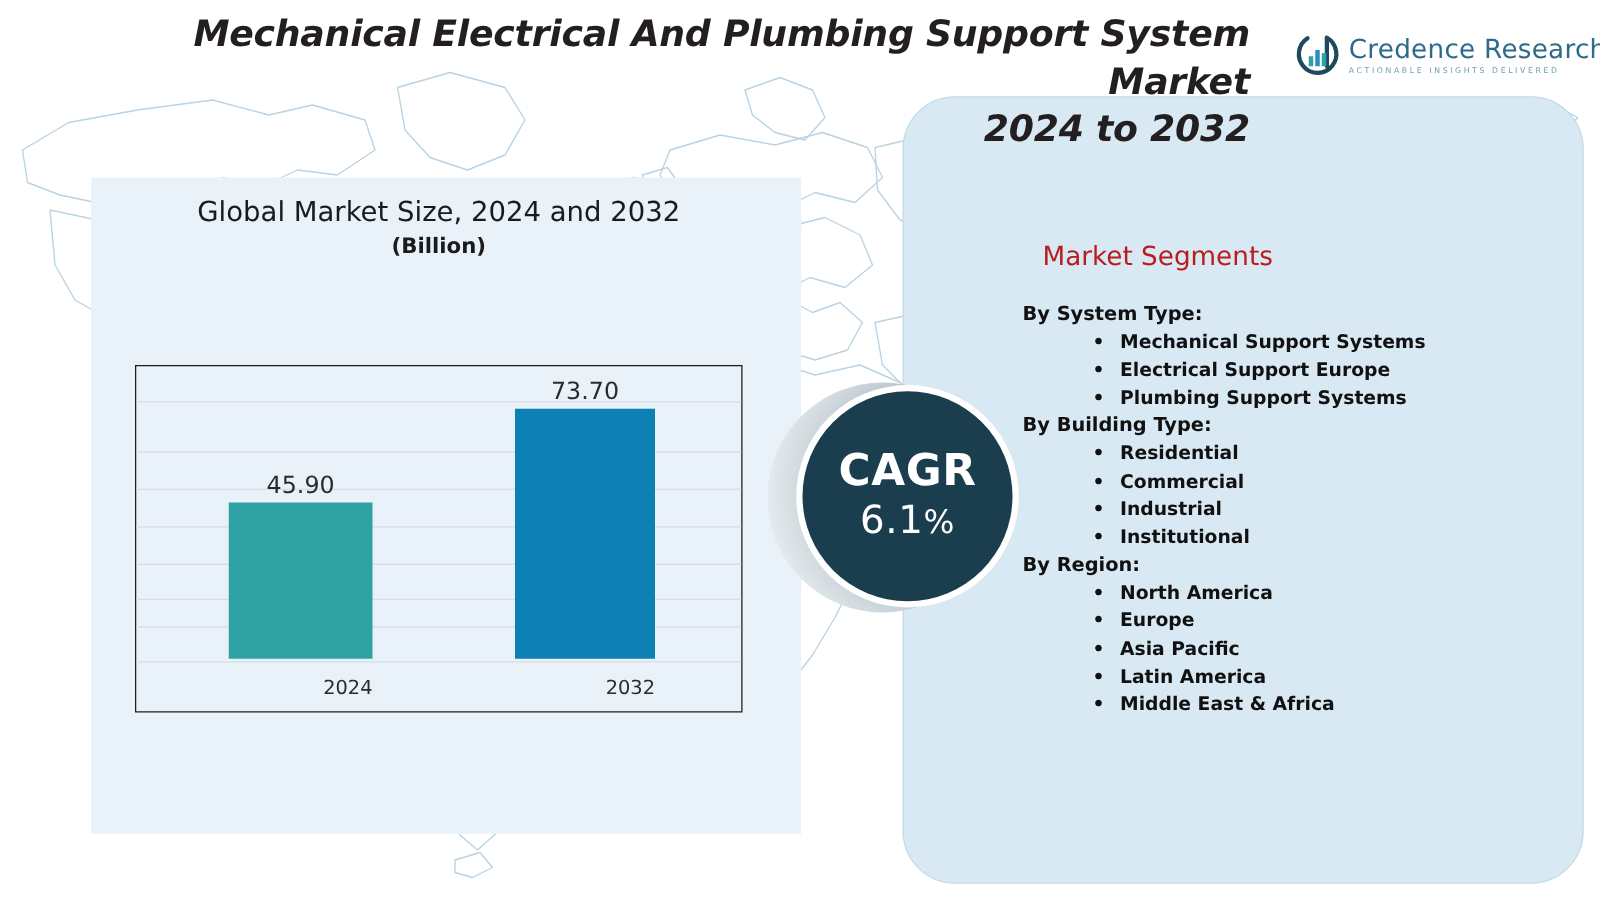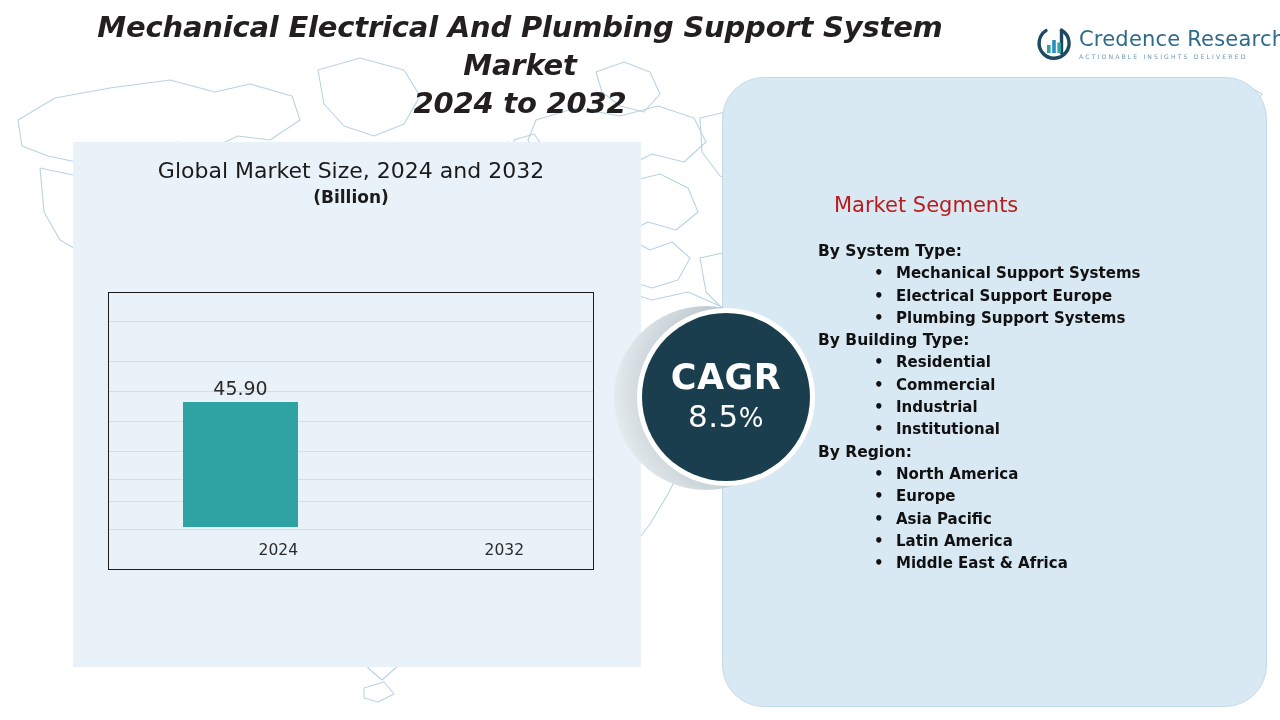--- a/index.html
+++ b/index.html
@@ -43,21 +43,21 @@
     border-radius: 42px;
     z-index: 1;
   }
 
   
   .header-title {
     position: absolute;
     left: 40px; top: 8px;
     width: 960px;
     z-index: 4;
-    text-align: center;
+    text-align: right;
     font-family: "DejaVu Sans", sans-serif;
     font-weight: bold;
     font-style: italic;
     font-size: 29px;
     line-height: 38px;
     letter-spacing: -0.2px;
     color: #231f20;
   }
   .header-title .ln2 { display: block; }
 
@@ -340,32 +340,36 @@
       <div class="gridline" style="top:186px"></div>
       <div class="gridline" style="top:208px"></div>
       <div class="gridline" style="top:236px"></div>
     </div>
 
     <div class="plot">
       <div class="bar bar-2024" id="bar0" style="height: 124.586px;">
         <span class="bar-value">45.90</span>
         <span class="bar-fill" id="fill0" style="background: rgb(47, 163, 164);"></span>
       </div>
+      <div class="bar bar-2032" id="bar1" style="height: 200.043px;">
+        <span class="bar-value">73.70</span>
+        <span class="bar-fill" id="fill1" style="background: rgb(13, 129, 180);"></span>
+      </div>
       <div class="cat-label cat-2024">2024</div>
       <div class="cat-label cat-2032">2032</div>
     </div>
   </div>
 
   <div class="cagr-wrap">
     <div class="cagr-shadow"></div>
     <div class="cagr-ring"></div>
     <div class="cagr-circle">
       <span class="cagr-label">CAGR</span>
       <span class="cagr-value">
-        <span>8.5</span><span class="pct">%</span>
+        <span>6.1</span><span class="pct">%</span>
       </span>
 
     </div>
   </div>
 
   <div class="seg-title">Market Segments</div>
   <div class="seg-list" id="seg-list">
       <div class="seg-group-head">By System Type:</div>
       <div class="seg-item">
         <span class="seg-bullet">•</span>

